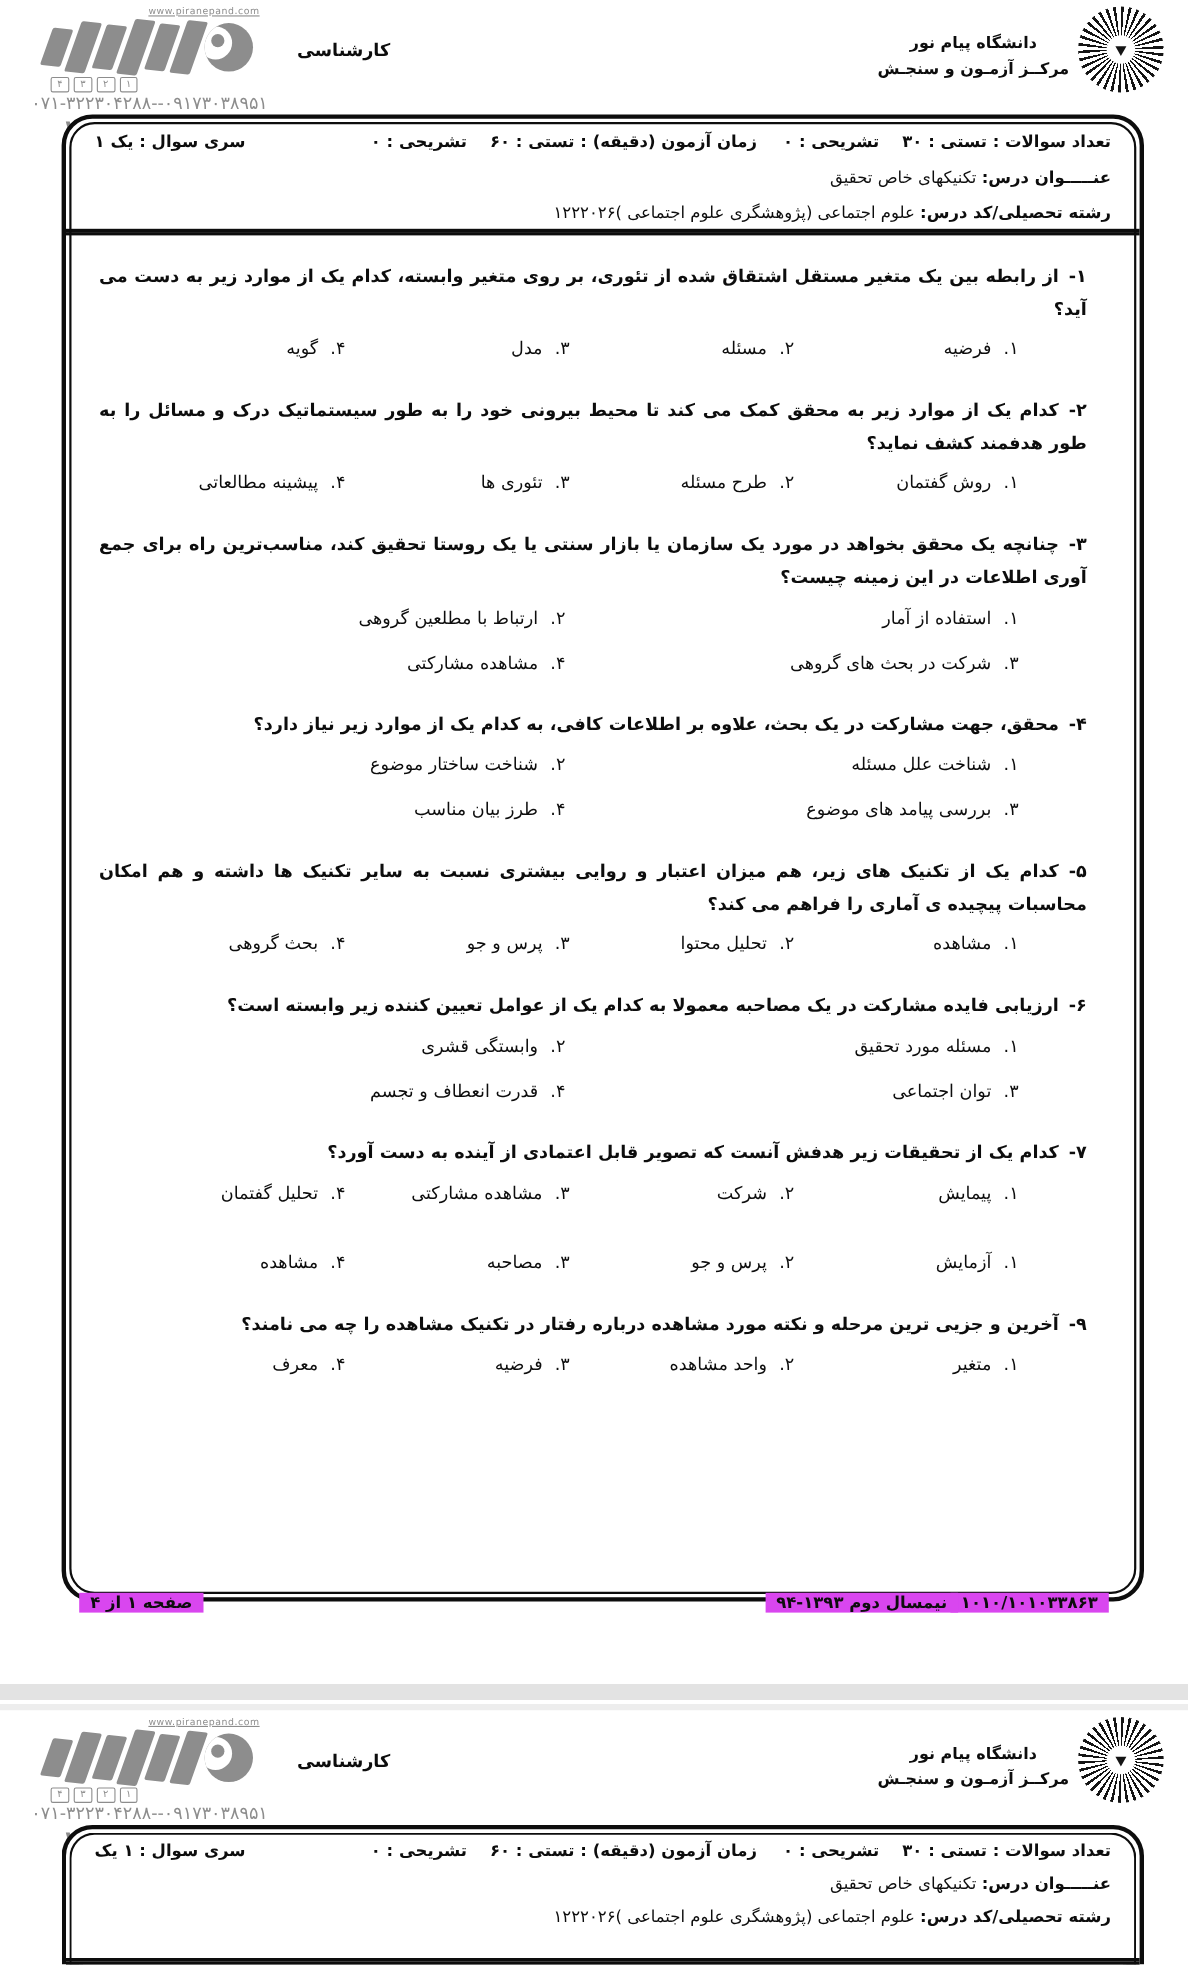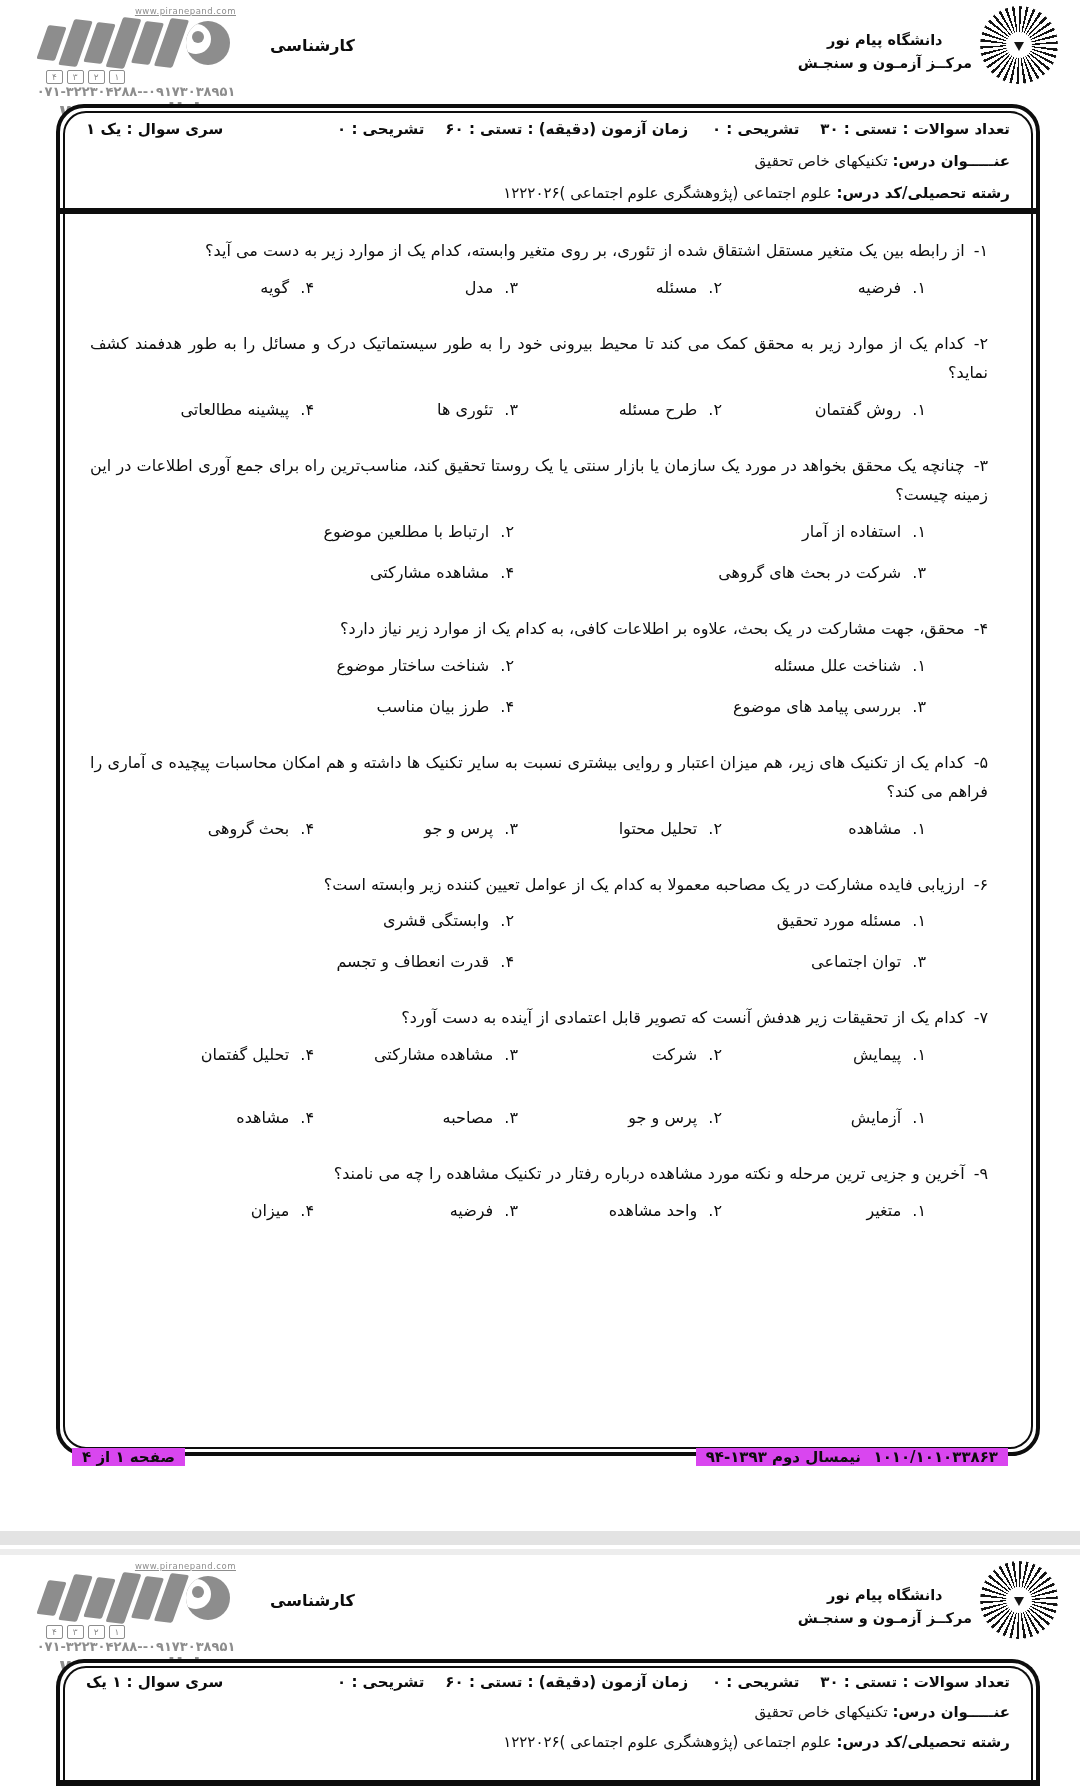--- a/index.html
+++ b/index.html
@@ -25,40 +25,40 @@
   .wm { position:absolute; top:6px; left:10px; width:252px; direction:ltr; color:#8d8d8d; text-align:center; }
   .wm-top { font-size:8.5px; text-align:right; padding-right:26px; text-decoration:underline; letter-spacing:.5px; }
   .wm-logo { height:52px; display:flex; align-items:center; justify-content:center; gap:5px; margin-top:1px; }
   .bar { display:block; width:19px; background:#8d8d8d; border-radius:2px; transform:skewX(-14deg) rotate(6deg); }
   .b1{height:34px} .b2{height:46px} .b3{height:40px} .b4{height:50px} .b5{height:42px} .b6{height:48px}
   .swirl { position:relative; width:44px; height:44px; border-radius:50%; background:#8d8d8d; overflow:hidden; flex:0 0 auto; }
   .swirl::before { content:""; position:absolute; width:30px; height:30px; border-radius:50%; background:#fff; top:3px; left:-5px; }
   .swirl::after { content:""; position:absolute; width:12px; height:12px; border-radius:50%; background:#8d8d8d; top:10px; left:6px; }
   .wm-digits { display:flex; gap:4px; justify-content:flex-start; padding-left:36px; margin-top:1px; }
   .wm-d { border:1px solid #8d8d8d; border-radius:2px; font-size:9px; line-height:12px; padding:0 5px; }
-  .wm-phone { font-size:13px; font-weight:bold; letter-spacing:1px; margin-top:0; white-space:nowrap; }
+  .wm-phone { font-size:16px; font-weight:normal; letter-spacing:1px; margin-top:0; white-space:nowrap; }
   .wm-site { font-size:21px; font-weight:bold; letter-spacing:1px; text-decoration:underline; }
 
   
   .box { position:relative; margin:0 40px 0 56px; height:1352px;
          border:4px solid #0d0d0d; border-radius:28px; background:#fff; }
   .box::before { content:""; position:absolute; inset:3px; border:2px solid #0d0d0d; border-radius:23px; pointer-events:none; }
 
   .info { padding:12px 26px 6px; font-size:15px; }
   .irow1 { display:flex; justify-content:space-between; font-weight:bold; }
   .irow1 span:nth-child(2){ margin-left:90px; }
   .irow { margin-top:14px; }
   .lbl { font-weight:bold; }
   .val { font-weight:normal; }
 
   .rule { height:3px; border-top:3px solid #0d0d0d; border-bottom:3px solid #0d0d0d; }
 
   .qa { height:1212px; overflow:hidden; padding:22px 48px 0 30px; font-size:16px; }
   .q { margin-bottom:32px; }
-  .q-head { font-weight:normal; line-height:1.85; text-align:justify; }
+  .q-head { font-weight:bold; line-height:1.85; text-align:justify; }
   .q-num { margin-left:9px; }
   .opts { display:grid; padding:12px 62px 0 20px; font-weight:normal; }
   .opts.c4 { grid-template-columns:repeat(4,1fr); }
   .opts.c2 { grid-template-columns:1.02fr 1fr; row-gap:22px; }
   .opt { white-space:nowrap; }
   .opt-n { margin-left:6px; }
 
   .f-code, .f-term, .f-page { position:absolute; bottom:-14px; background:#d946ef; padding:0 10px;
                               font-weight:bold; font-size:15px; white-space:nowrap; }
   .f-code { right:28px; }
@@ -154,21 +154,21 @@
             <span class="opt"><span class="opt-n">۴.</span> <span class="opt-t">پیشینه مطالعاتی</span></span>
           </div>
   </div>
 
   <div class="q">
     <div class="q-head">
       <span class="q-num">۳-</span><span class="q-text">چنانچه یک محقق بخواهد در مورد یک سازمان یا بازار سنتی یا یک روستا تحقیق کند، مناسب‌ترین راه برای جمع آوری اطلاعات در این زمینه چیست؟</span>
     </div>
     <div class="opts c2">
             <span class="opt"><span class="opt-n">۱.</span> <span class="opt-t">استفاده از آمار</span></span>
-            <span class="opt"><span class="opt-n">۲.</span> <span class="opt-t">ارتباط با مطلعین موضوع</span></span>
+            <span class="opt"><span class="opt-n">۲.</span> <span class="opt-t">ارتباط با مطلعین گروهی</span></span>
             <span class="opt"><span class="opt-n">۳.</span> <span class="opt-t">شرکت در بحث های گروهی</span></span>
             <span class="opt"><span class="opt-n">۴.</span> <span class="opt-t">مشاهده مشارکتی</span></span>
           </div>
   </div>
 
   <div class="q">
     <div class="q-head">
       <span class="q-num">۴-</span><span class="q-text">محقق، جهت مشارکت در یک بحث، علاوه بر اطلاعات کافی، به کدام یک از موارد زیر نیاز دارد؟</span>
     </div>
     <div class="opts c2">
@@ -225,21 +225,21 @@
   </div>
 
   <div class="q">
     <div class="q-head">
       <span class="q-num">۹-</span><span class="q-text">آخرین و جزیی ترین مرحله و نکته مورد مشاهده درباره رفتار در تکنیک مشاهده را چه می نامند؟</span>
     </div>
     <div class="opts c4">
             <span class="opt"><span class="opt-n">۱.</span> <span class="opt-t">متغیر</span></span>
             <span class="opt"><span class="opt-n">۲.</span> <span class="opt-t">واحد مشاهده</span></span>
             <span class="opt"><span class="opt-n">۳.</span> <span class="opt-t">فرضیه</span></span>
-            <span class="opt"><span class="opt-n">۴.</span> <span class="opt-t">میزان</span></span>
+            <span class="opt"><span class="opt-n">۴.</span> <span class="opt-t">معرف</span></span>
           </div>
   </div>
 </div>
 
     <span class="f-code">۱۰۱۰/۱۰۱۰۳۳۸۶۳</span>
     <span class="f-term">نیمسال دوم ۱۳۹۳-۹۴</span>
     <span class="f-page">صفحه ۱ از ۴</span>
   </div>
 </div>
 

